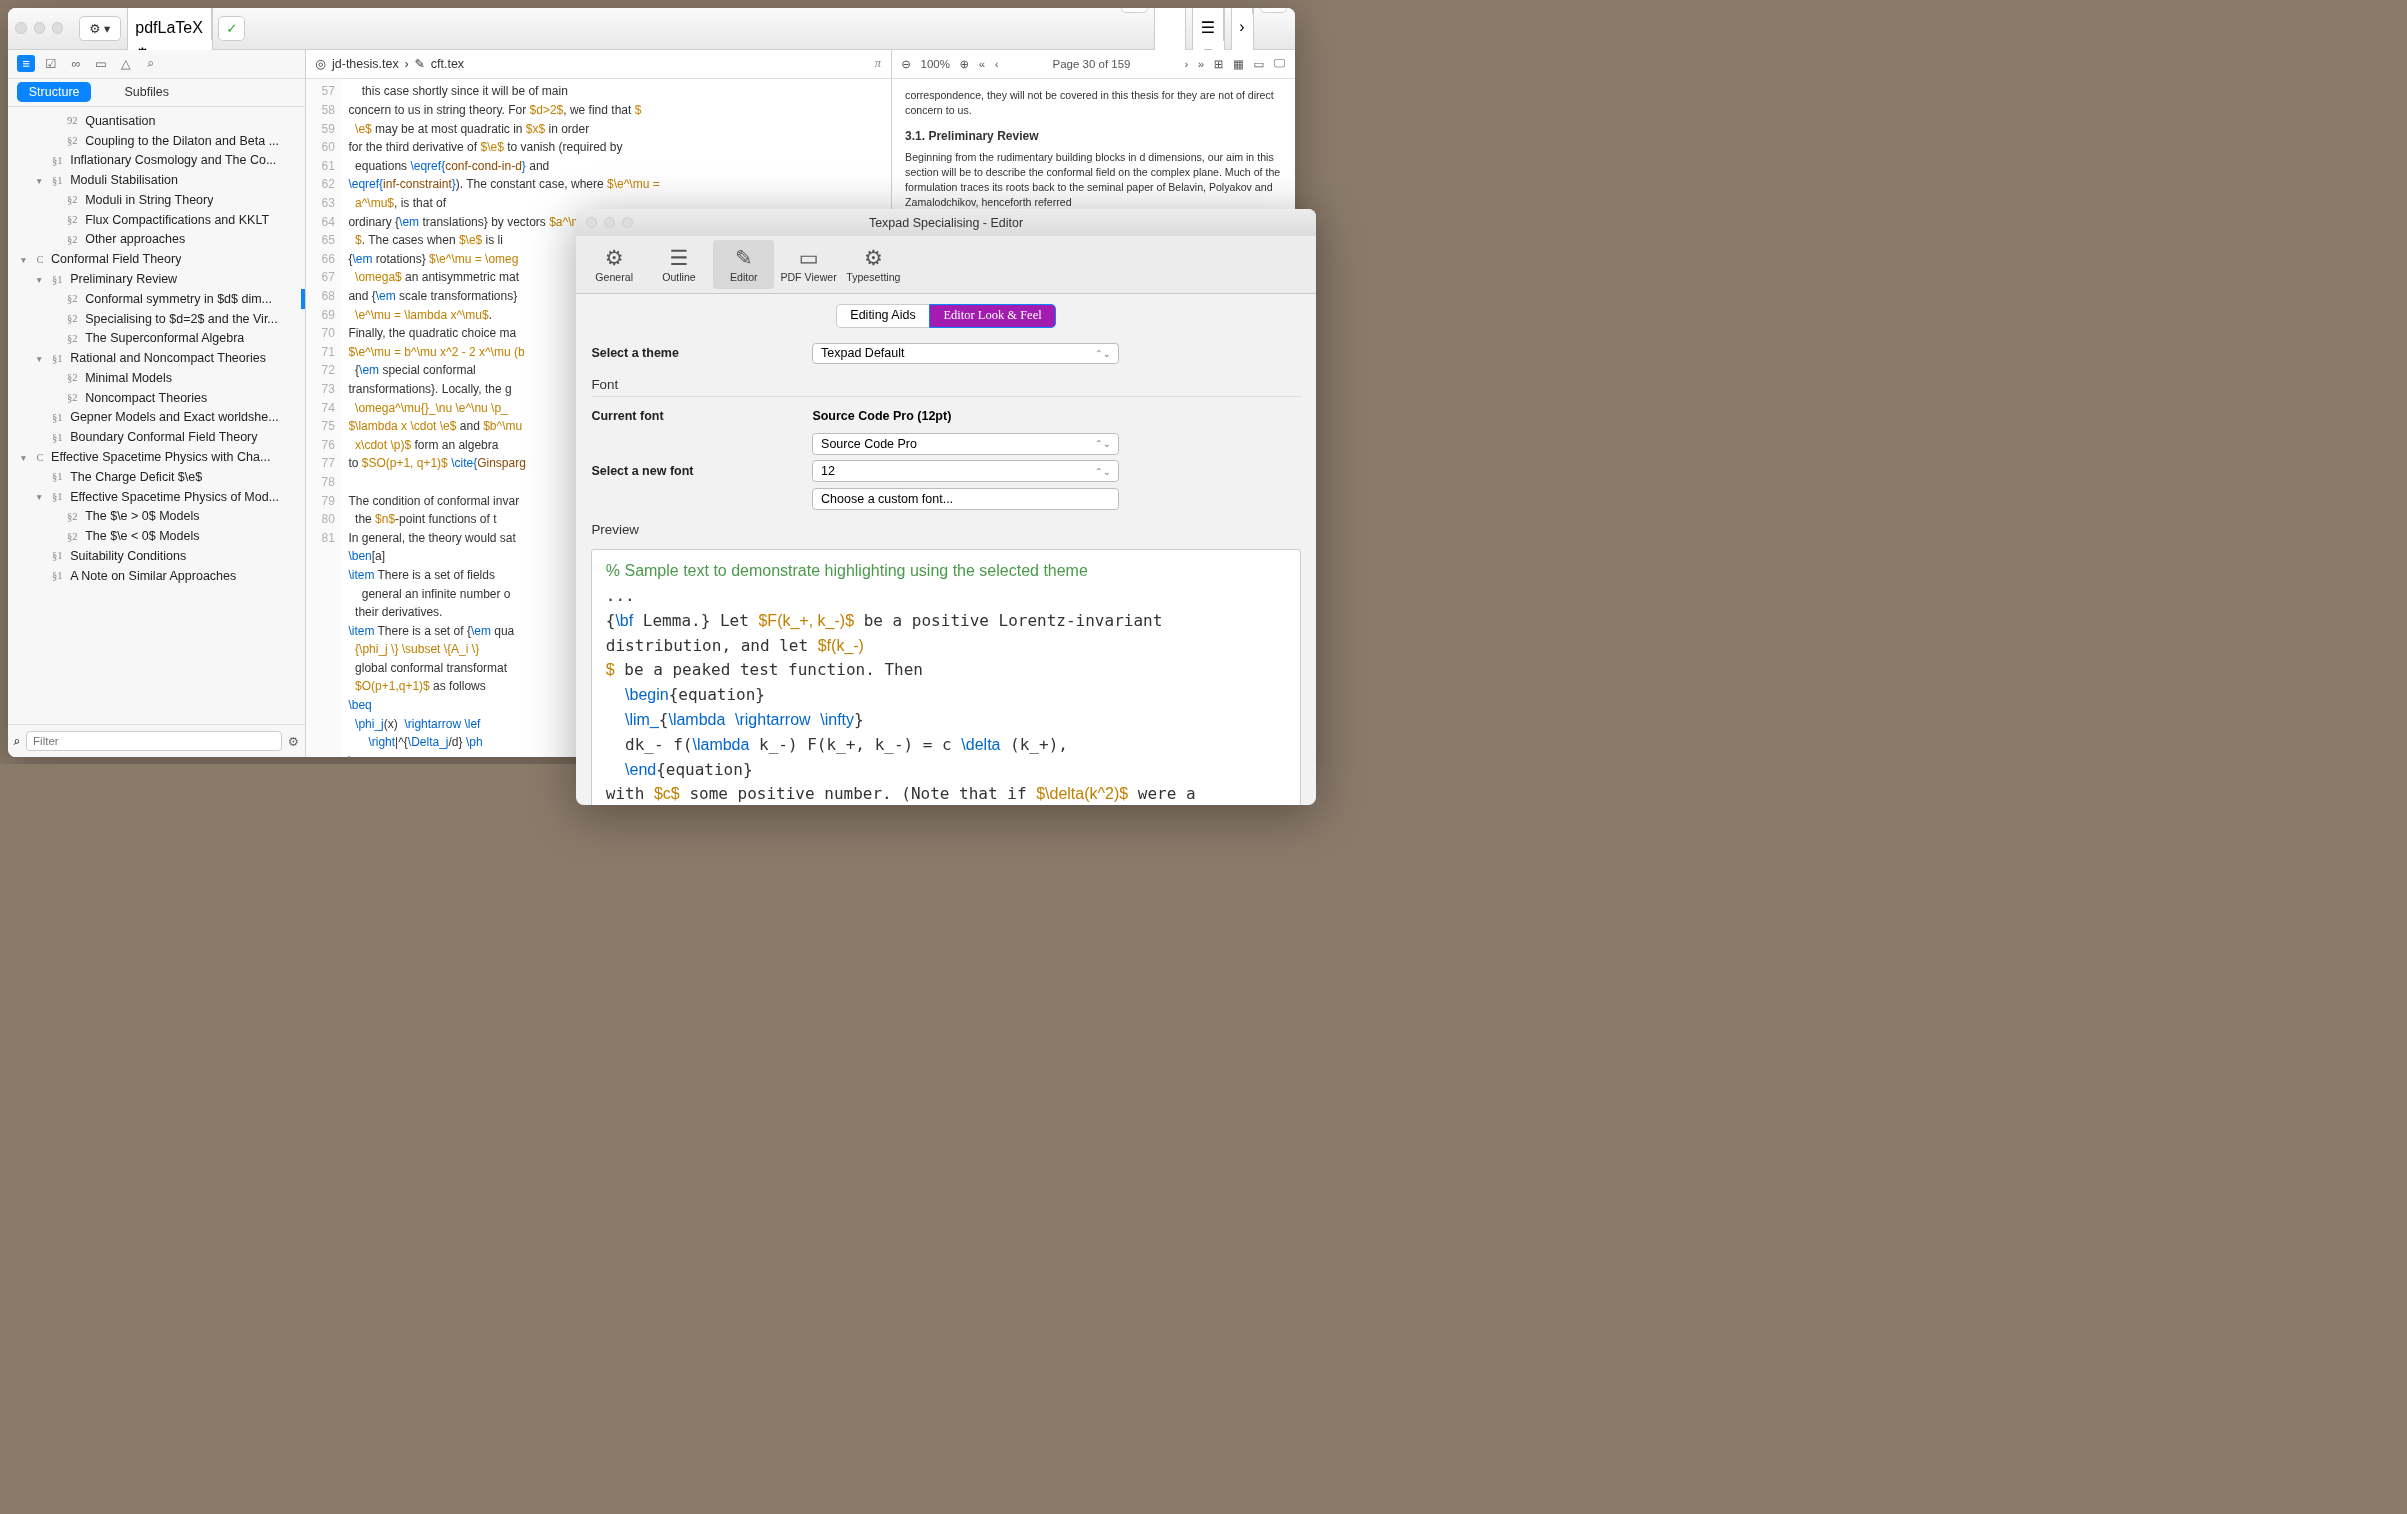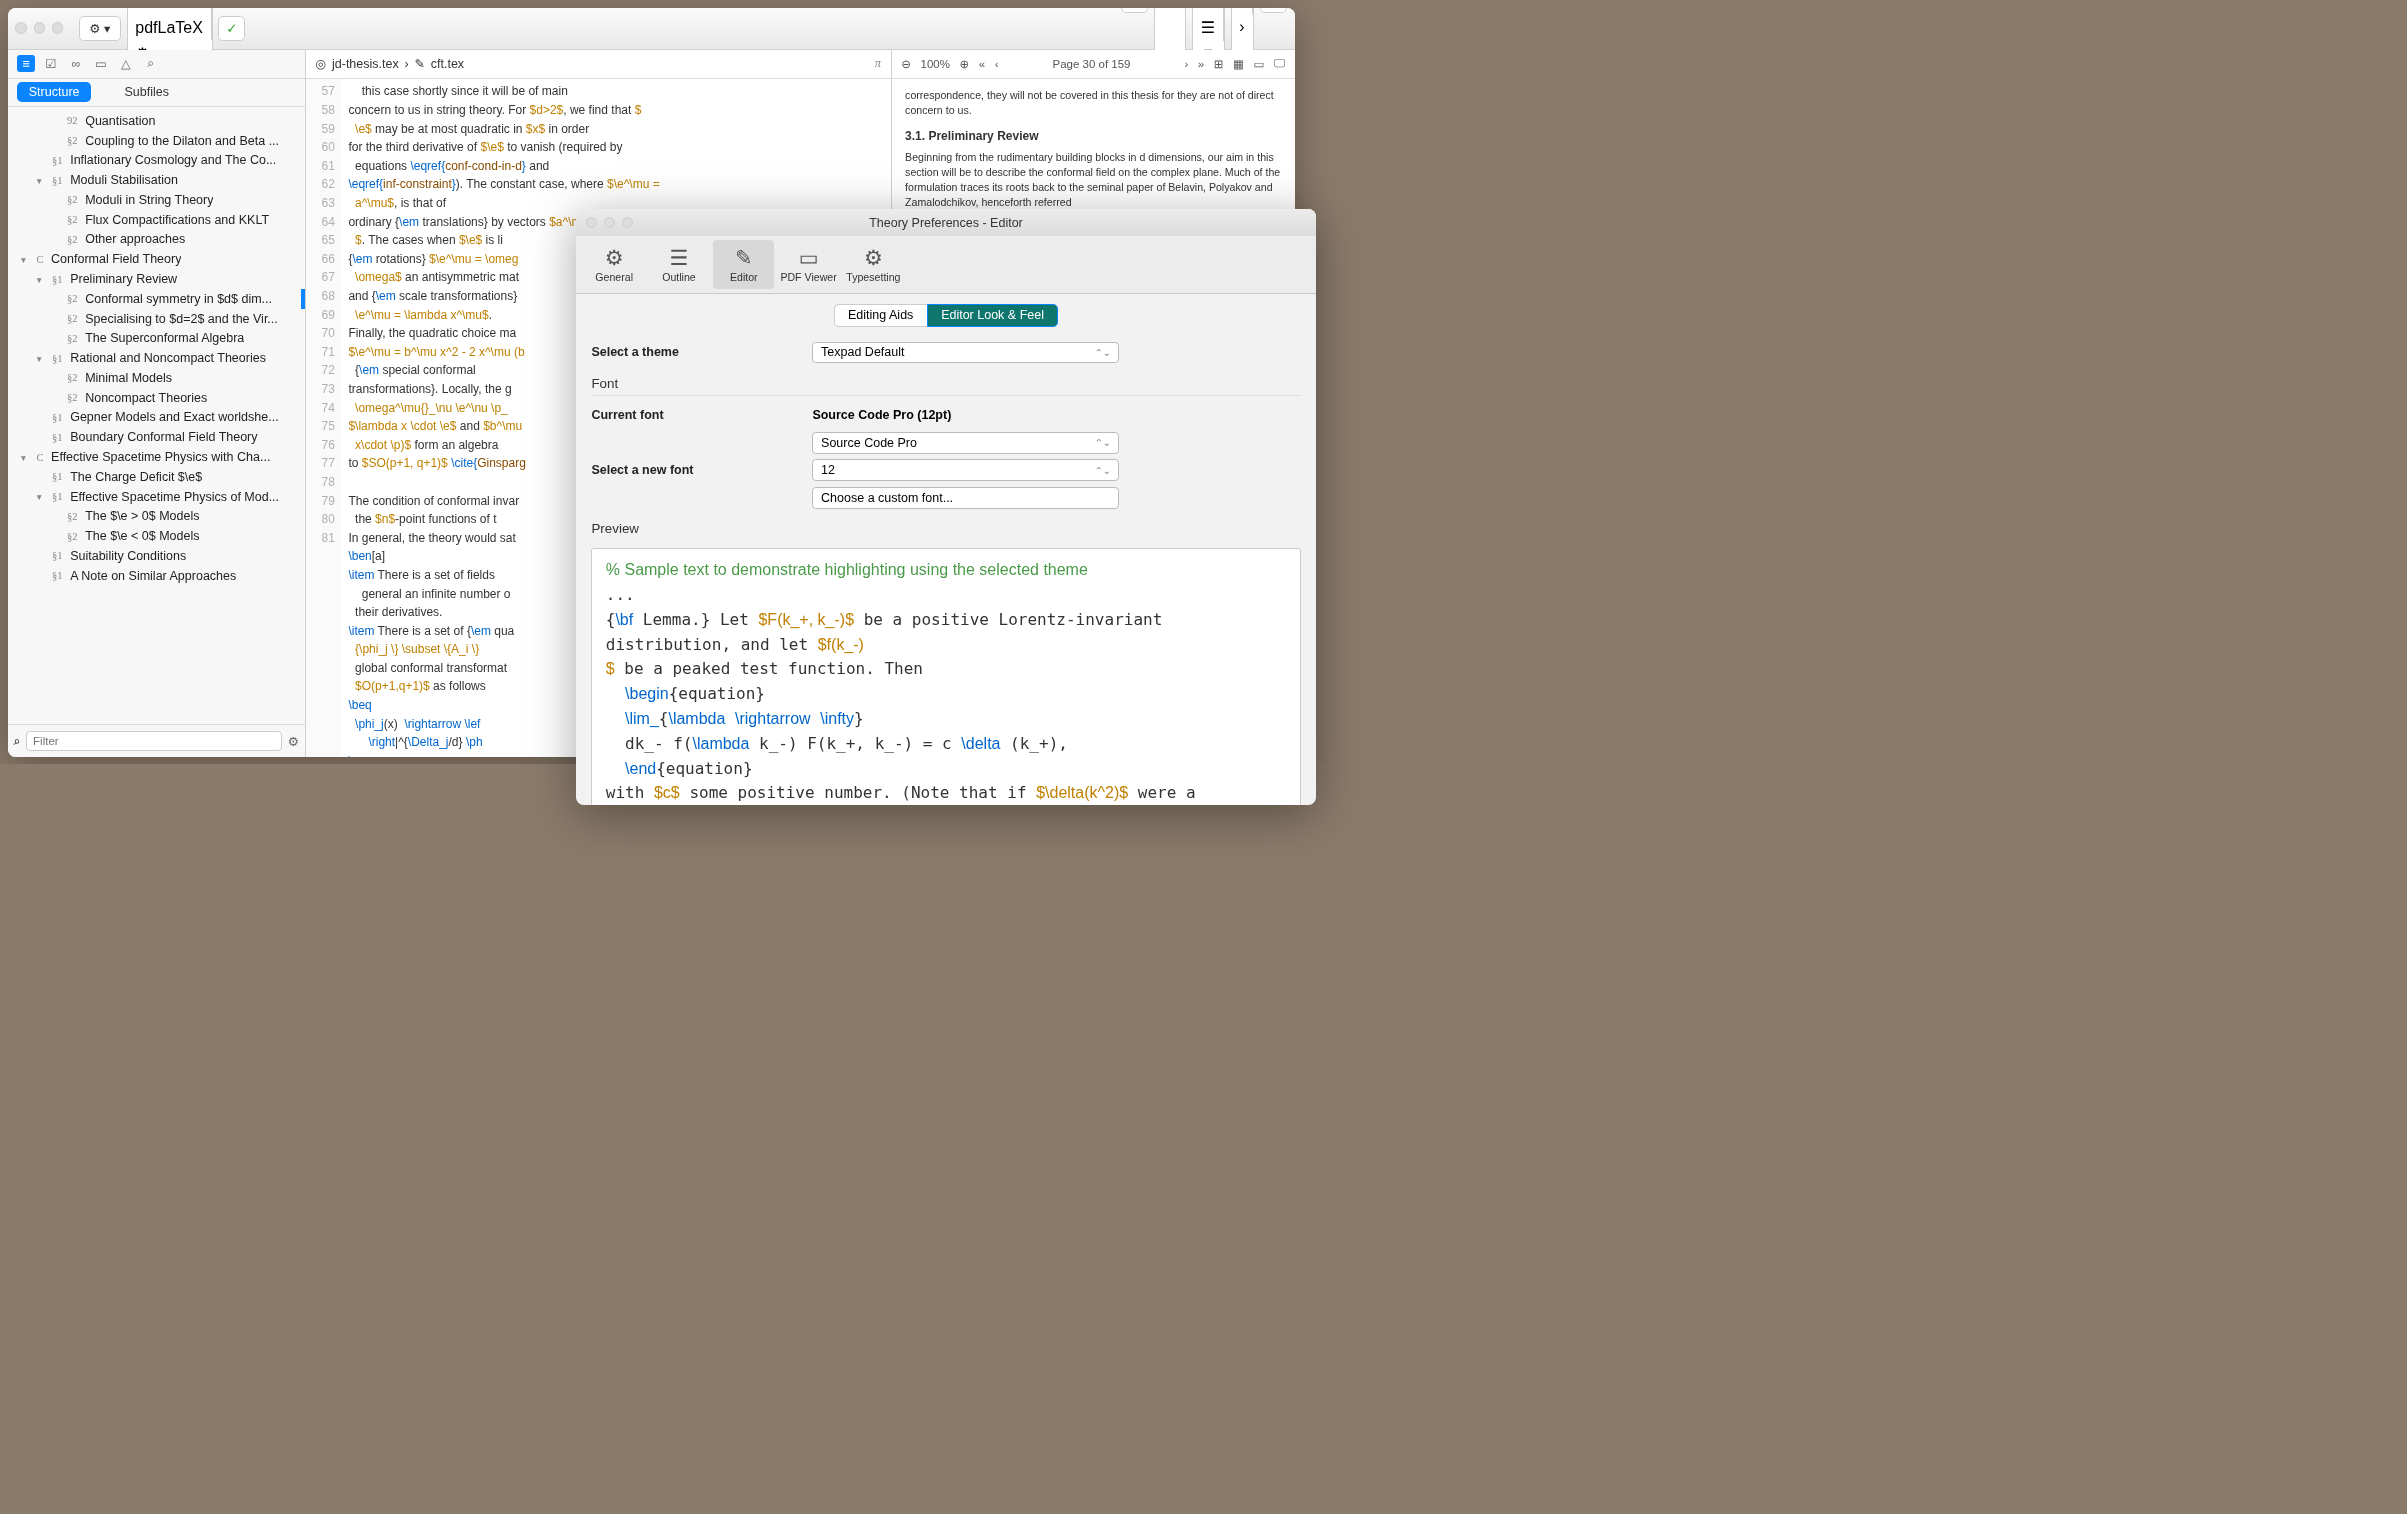--- a/index.html
+++ b/index.html
@@ -57,21 +57,21 @@
 .prefs-title .traffic { margin-right: 0; }
 .prefs-title .t { position: absolute; left: 0; right: 0; text-align: center; }
 .prefs-toolbar { height: 58px; background: #ececec; border-bottom: 1px solid #c8c8c8; display: flex; padding: 3.8px 7.7px; gap: 3.8px; }
 .prefs-tab { width: 61px; display: flex; flex-direction: column; align-items: center; justify-content: center; gap: 1.9px; font-size: 10.6px; color: #333; border-radius: 3.8px; padding: 3.8px 1.9px; }
 .prefs-tab.active { background: #d8d8d8; }
 .prefs-tab .ico { font-size: 21px; color: #555; }
 .prefs-subtabs { display: flex; justify-content: center; padding: 9.6px 0; gap: 0; }
 .prefs-subtab { padding: 3.8px 13.4px; border: 1px solid #ccc; font-size: 12.5px; background: #fff; }
 .prefs-subtab:first-child { border-radius: 4.8px 0 0 4.8px; border-right: none; }
 .prefs-subtab:last-child { border-radius: 0 4.8px 4.8px 0; }
-.prefs-subtab.active { background: #0f766e; color: #fff; border-color: #0a84ff; }
+.prefs-subtab.active { background: #a21caf; color: #fff; border-color: #0a84ff; font-family: Liberation Serif, serif; }
 .prefs-body { padding: 0 15.4px; }
 .prefs-section-title { font-size: 13.4px; color: #333; padding: 7.7px 0 3.8px; border-bottom: 1px solid #ddd; margin-bottom: 7.7px; }
 .prefs-row { display: flex; padding: 4.8px 0; align-items: center; font-size: 12.5px; }
 .prefs-row .label { width: 221px; font-weight: 600; color: #222; }
 .prefs-row .control { flex: 1; }
 .sel { width: 307px; border: 1px solid #bbb; border-radius: 3.8px; padding: 2.9px 7.7px; background: #fff; font-size: 12.5px; display: flex; justify-content: space-between; align-items: center; }
 .sel .caret { color: #888; font-size: 9.6px; }
 .preview-box { margin-top: 7.7px; border: 1px solid #ccc; border-radius: 2.9px; background: #fff; padding: 9.6px 13.4px; font-family: "Menlo", monospace; font-size: 16px; line-height: 1.55; white-space: pre-wrap; color: #333; height: 259px; overflow: hidden; }
 .cmt { color: #4a9a4a; }
 .kw { color: #0066cc; }
@@ -363,21 +363,21 @@
   </div>
 </div>
 
 <div class="prefs">
   <div class="prefs-title">
     <div class="traffic">
       <div class="dot"></div>
       <div class="dot"></div>
       <div class="dot"></div>
     </div>
-    <div class="t">Theory Preferences - Editor</div>
+    <div class="t">Texpad Specialising - Editor</div>
   </div>
   <div class="prefs-toolbar">
     <div class="prefs-tab">
         <span class="ico">⚙︎</span>
         <span>General</span>
       </div>
     <div class="prefs-tab">
         <span class="ico">☰</span>
         <span>Outline</span>
       </div>

